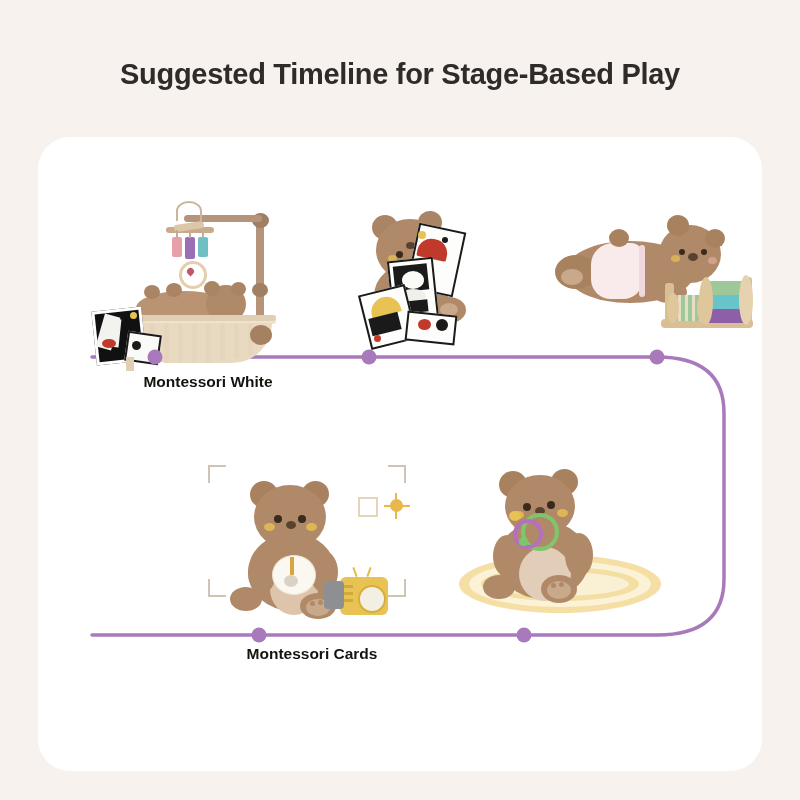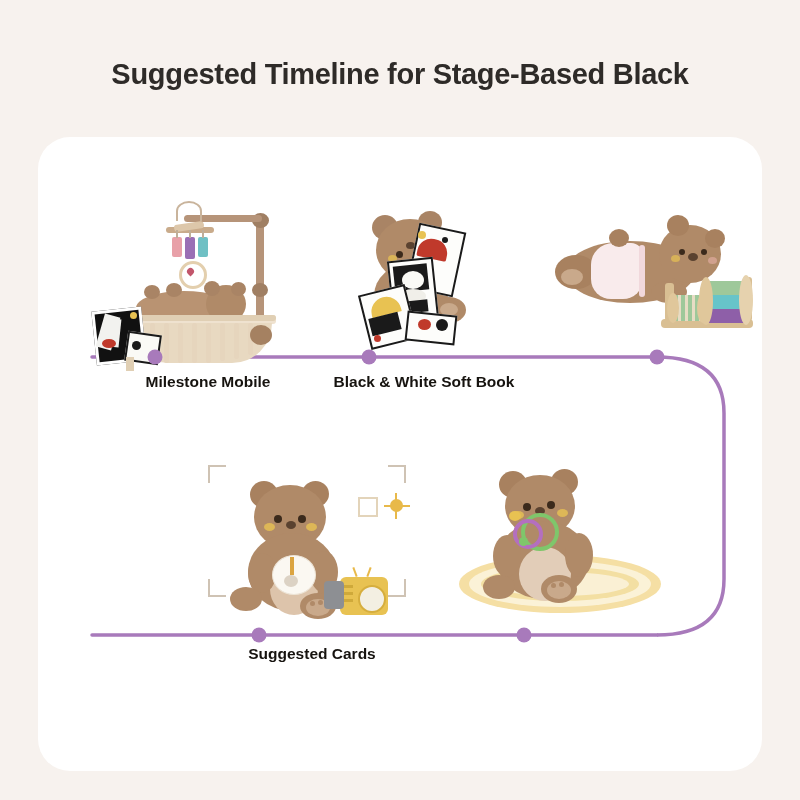--- a/index.html
+++ b/index.html
@@ -122,21 +122,21 @@
     position: absolute;
     border-radius: 50%;
     background: #f5dfa4;
   }
 </style>
 </head>
 <body>
 
 <div id="stage">
 
-  <div class="page-title">Suggested Timeline for Stage-Based Black</div>
+  <div class="page-title">Suggested Timeline for Stage-Based Play</div>
 
   <div class="card">
 
     <svg class="timeline-svg" viewBox="0 0 724 634">
 
       <path d="M 54 220 L 619 220" stroke="#a87abb" stroke-width="3.5" fill="none" stroke-linecap="round"></path>
 
       <path d="M 619 220 Q 686 220 686 276 L 686 442 Q 686 498 619 498" stroke="#a87abb" stroke-width="3.5" fill="none"></path>
 
       <path d="M 619 498 L 54 498" stroke="#a87abb" stroke-width="3.5" fill="none" stroke-linecap="round"></path>
@@ -192,21 +192,21 @@
         <div class="sh" style="left:6px; top:112px; width:44px; height:48px; background:#111; border:3px solid #fff; transform:rotate(-6deg);"></div>
         <div class="sh" style="left:12px; top:118px; width:16px; height:34px; background:#f2f2ef; transform:rotate(16deg);"></div>
         <div class="sh" style="left:22px; top:122px; width:10px; height:28px; background:#f2f2ef; transform:rotate(6deg);"></div>
         <div class="sh oval" style="left:14px; top:142px; width:14px; height:9px; background:#c0392b;"></div>
         <div class="sh oval" style="left:42px; top:115px; width:7px; height:7px; background:#e8c252;"></div>
         <div class="sh" style="left:38px; top:136px; width:30px; height:26px; background:#fafaf6; border:2px solid #1a1a1a; transform:rotate(8deg);"></div>
         <div class="sh oval" style="left:44px; top:144px; width:9px; height:9px; background:#1a1a1a;"></div>
 
         <div class="sh" style="left:38px; top:160px; width:8px; height:14px; background:#e0cfb4;"></div>
       </div>
-      <div class="node-label" style="top:175px;">Milestone Mobile</div>
+      <div class="node-label" style="top:175px;">Montessori White</div>
     </div>
 
     <div class="node" style="left:386px; top:60px; width:220px;">
       <div class="node-art">
 
         <div class="sh oval" style="left:58px; top:18px; width:26px; height:25px; background:#a98465;"></div>
         <div class="sh oval" style="left:104px; top:14px; width:24px; height:23px; background:#a98465;"></div>
 
         <div class="sh oval" style="left:62px; top:22px; width:68px; height:62px; background:#b08a68;"></div>
 
@@ -239,21 +239,20 @@
 
         <div class="bwpage" style="left:50px; top:92px; width:44px; height:52px; transform:rotate(-14deg);"></div>
         <div class="sh" style="left:56px; top:100px; width:30px; height:18px; background:#e8c252; border-radius:16px 16px 0 0; transform:rotate(-14deg);"></div>
         <div class="sh" style="left:56px; top:118px; width:30px; height:18px; background:#1a1a1a; transform:rotate(-14deg);"></div>
         <div class="sh oval" style="left:60px; top:138px; width:7px; height:7px; background:#c0392b;"></div>
 
         <div class="bwpage" style="left:92px; top:116px; width:46px; height:26px; transform:rotate(6deg);"></div>
         <div class="sh oval" style="left:104px; top:122px; width:13px; height:11px; background:#c0392b;"></div>
         <div class="sh" style="left:122px; top:122px; width:12px; height:12px; background:#1a1a1a; border-radius:50%;"></div>
       </div>
-      <div class="node-label" style="top:175px;">Black &amp; White Soft Book</div>
     </div>
 
     <div class="node" style="left:632px; top:70px; width:230px;">
       <div class="node-art">
 
         <div class="sh oval" style="left:10px; top:34px; width:130px; height:62px; background:#b08a68;"></div>
 
         <div class="sh oval" style="left:0px; top:48px; width:42px; height:34px; background:#a8815f;"></div>
         <div class="sh oval" style="left:6px; top:62px; width:22px; height:16px; background:#c9a98b;"></div>
 
@@ -330,21 +329,21 @@
 
         <div class="sh" style="left:148px; top:118px; width:48px; height:38px; background:#e8c252; border-radius:6px;"></div>
         <div class="sh" style="left:132px; top:122px; width:20px; height:28px; background:#8d8f93; border-radius:4px;"></div>
         <div class="sh oval" style="left:166px; top:126px; width:24px; height:24px; background:#f3efe2; border:2px solid #d6ae3e;"></div>
         <div class="sh" style="left:152px; top:126px; width:9px; height:3px; background:#cfa93a;"></div>
         <div class="sh" style="left:152px; top:133px; width:9px; height:3px; background:#cfa93a;"></div>
         <div class="sh" style="left:152px; top:140px; width:9px; height:3px; background:#cfa93a;"></div>
         <div class="sh" style="left:162px; top:108px; width:2px; height:10px; background:#e8b94a; transform:rotate(-20deg);"></div>
         <div class="sh" style="left:176px; top:108px; width:2px; height:10px; background:#e8b94a; transform:rotate(20deg);"></div>
       </div>
-      <div class="node-label" style="top:185px;">Suggested Cards</div>
+      <div class="node-label" style="top:185px;">Montessori Cards</div>
     </div>
 
     <div class="node" style="left:524px; top:322px; width:230px;">
       <div class="node-art">
 
         <div class="mat" style="left:12px; top:96px; width:202px; height:58px;"></div>
         <div class="mat" style="left:22px; top:102px; width:182px; height:46px; background:#fbf2d7;"></div>
         <div class="mat" style="left:34px; top:108px; width:158px; height:34px; background:#f3dfa2;"></div>
         <div class="mat" style="left:44px; top:113px; width:138px; height:24px; background:#faf0d4;"></div>
 

